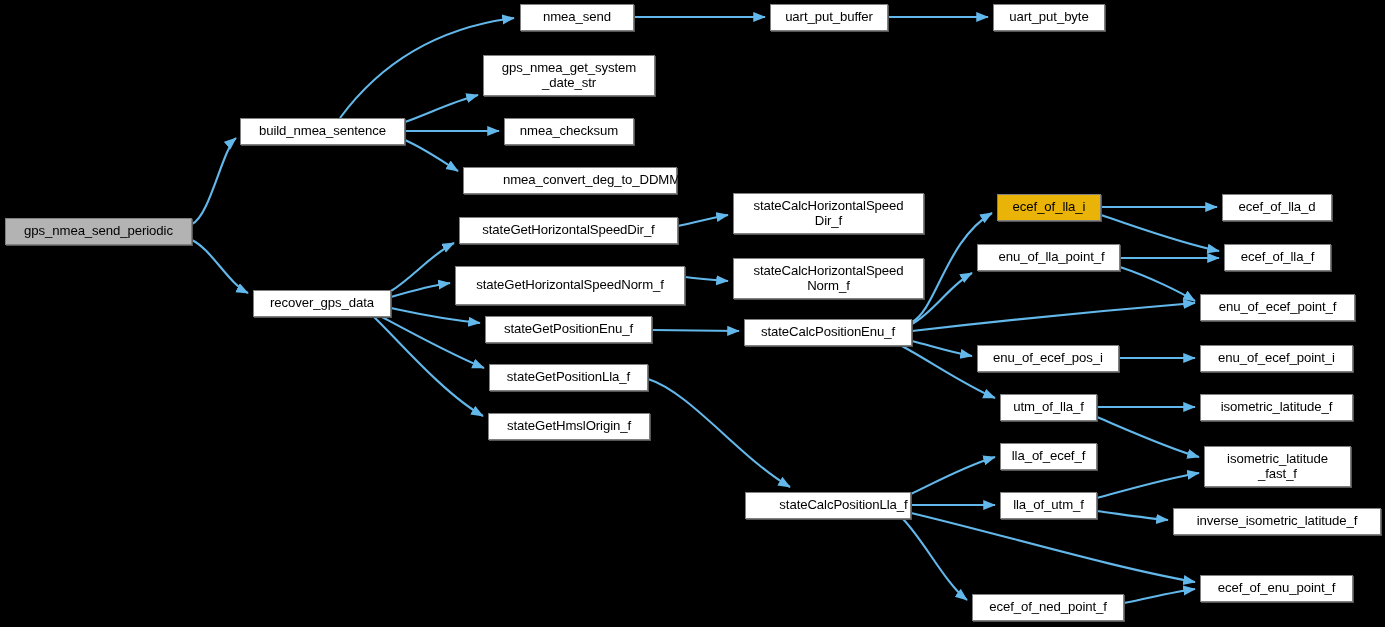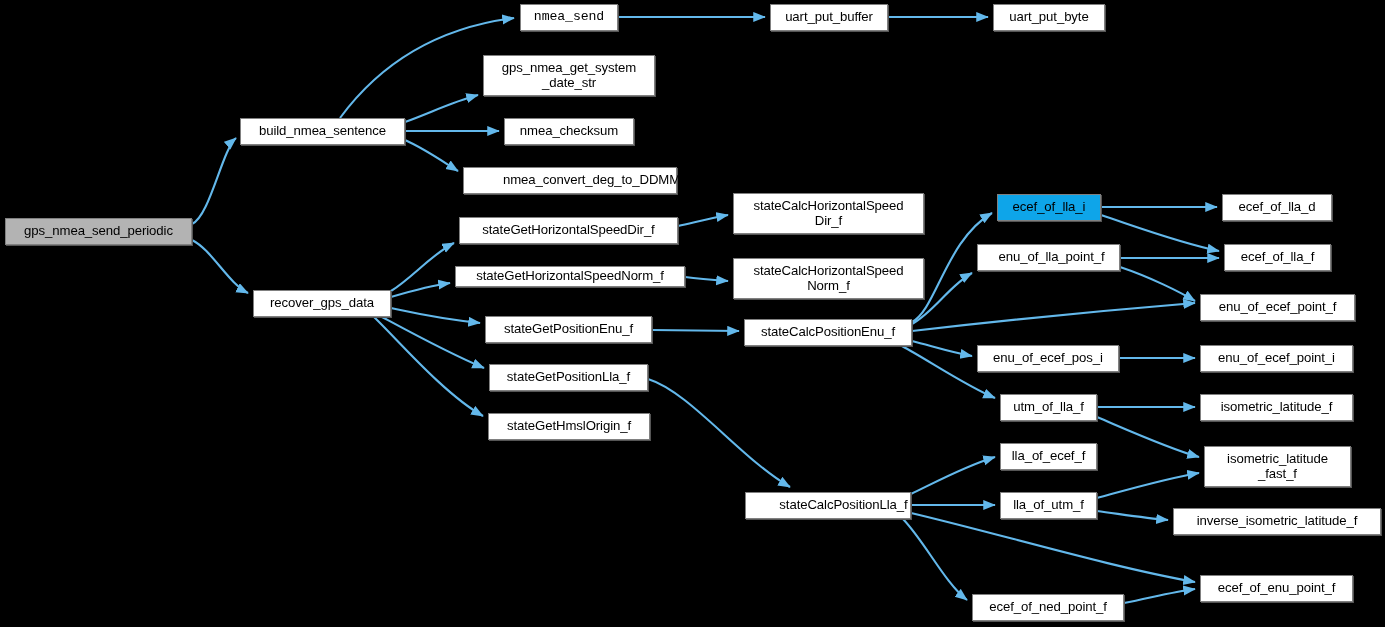--- a/index.html
+++ b/index.html
@@ -92,39 +92,39 @@
         <path d="M 1097,498 C 1130,489 1168,478 1199,473" fill="none" stroke="#63b8eb" stroke-width="2.1" marker-end="url(#arrowhead)"></path>
         <path d="M 1097,511 C 1120,514 1145,518 1168,520" fill="none" stroke="#63b8eb" stroke-width="2.1" marker-end="url(#arrowhead)"></path>
         <path d="M 1124,603 C 1150,598 1172,592 1195,589" fill="none" stroke="#63b8eb" stroke-width="2.1" marker-end="url(#arrowhead)"></path>
       </g>
   </svg>
 
   <div id="node-layer">
       <div class="node root" style="left: 5px; top: 218px; width: 187px; height: 27px; background: rgb(179, 179, 179); border-color: rgb(128, 128, 128);">gps_nmea_send_periodic</div>
       <div class="node" style="left: 240px; top: 118px; width: 165px; height: 27px; background: rgb(255, 255, 255); border-color: rgb(128, 128, 128);">build_nmea_sentence</div>
       <div class="node" style="left: 253px; top: 290px; width: 138px; height: 27px; background: rgb(255, 255, 255); border-color: rgb(128, 128, 128);">recover_gps_data</div>
-      <div class="node" style="left: 520px; top: 4px; width: 98px; height: 27px; background: rgb(255, 255, 255); border-color: rgb(128, 128, 128); font-family: Liberation Mono, monospace;">nmea_send</div>
+      <div class="node" style="left: 520px; top: 4px; width: 114px; height: 27px; background: rgb(255, 255, 255); border-color: rgb(128, 128, 128);">nmea_send</div>
       <div class="node" style="left: 483px; top: 55px; width: 172px; height: 41px; background: rgb(255, 255, 255); border-color: rgb(128, 128, 128);">gps_nmea_get_system
 _date_str</div>
       <div class="node" style="left: 504px; top: 118px; width: 130px; height: 27px; background: rgb(255, 255, 255); border-color: rgb(128, 128, 128);">nmea_checksum</div>
       <div class="node" style="left: 463px; top: 167px; width: 214px; height: 27px; background: rgb(255, 255, 255); border-color: rgb(128, 128, 128); padding-left: 43px;">nmea_convert_deg_to_DDMM</div>
       <div class="node" style="left: 770px; top: 4px; width: 118px; height: 27px; background: rgb(255, 255, 255); border-color: rgb(128, 128, 128);">uart_put_buffer</div>
       <div class="node" style="left: 993px; top: 4px; width: 112px; height: 27px; background: rgb(255, 255, 255); border-color: rgb(128, 128, 128);">uart_put_byte</div>
       <div class="node" style="left: 459px; top: 217px; width: 219px; height: 27px; background: rgb(255, 255, 255); border-color: rgb(128, 128, 128);">stateGetHorizontalSpeedDir_f</div>
-      <div class="node" style="left: 455px; top: 266px; width: 230px; height: 21px; background: rgb(255, 255, 255); border-color: rgb(128, 128, 128);">stateGetHorizontalSpeedNorm_f</div>
+      <div class="node" style="left: 455px; top: 266px; width: 230px; height: 39px; background: rgb(255, 255, 255); border-color: rgb(128, 128, 128);">stateGetHorizontalSpeedNorm_f</div>
       <div class="node" style="left: 485px; top: 316px; width: 167px; height: 27px; background: rgb(255, 255, 255); border-color: rgb(128, 128, 128);">stateGetPositionEnu_f</div>
       <div class="node" style="left: 489px; top: 364px; width: 159px; height: 27px; background: rgb(255, 255, 255); border-color: rgb(128, 128, 128);">stateGetPositionLla_f</div>
       <div class="node" style="left: 488px; top: 413px; width: 162px; height: 27px; background: rgb(255, 255, 255); border-color: rgb(128, 128, 128);">stateGetHmslOrigin_f</div>
       <div class="node" style="left: 733px; top: 193px; width: 191px; height: 41px; background: rgb(255, 255, 255); border-color: rgb(128, 128, 128);">stateCalcHorizontalSpeed
 Dir_f</div>
       <div class="node" style="left: 733px; top: 258px; width: 191px; height: 41px; background: rgb(255, 255, 255); border-color: rgb(128, 128, 128);">stateCalcHorizontalSpeed
 Norm_f</div>
       <div class="node" style="left: 744px; top: 319px; width: 168px; height: 27px; background: rgb(255, 255, 255); border-color: rgb(128, 128, 128);">stateCalcPositionEnu_f</div>
       <div class="node" style="left: 745px; top: 492px; width: 166px; height: 27px; background: rgb(255, 255, 255); border-color: rgb(128, 128, 128); padding-left: 31px;">stateCalcPositionLla_f</div>
-      <div class="node" style="left: 997px; top: 194px; width: 104px; height: 27px; background: #0ea5e9; border-color: rgb(128, 128, 128);">ecef_of_lla_i</div>
+      <div class="node" style="left: 997px; top: 194px; width: 104px; height: 27px; background: #eab308; border-color: rgb(128, 128, 128);">ecef_of_lla_i</div>
       <div class="node" style="left: 977px; top: 244px; width: 143px; height: 27px; background: rgb(255, 255, 255); border-color: rgb(128, 128, 128); padding-left: 6px;">enu_of_lla_point_f</div>
       <div class="node" style="left: 977px; top: 345px; width: 142px; height: 27px; background: rgb(255, 255, 255); border-color: rgb(128, 128, 128);">enu_of_ecef_pos_i</div>
       <div class="node" style="left: 1000px; top: 394px; width: 97px; height: 27px; background: rgb(255, 255, 255); border-color: rgb(128, 128, 128);">utm_of_lla_f</div>
       <div class="node" style="left: 1000px; top: 443px; width: 97px; height: 27px; background: rgb(255, 255, 255); border-color: rgb(128, 128, 128);">lla_of_ecef_f</div>
       <div class="node" style="left: 1000px; top: 492px; width: 97px; height: 27px; background: rgb(255, 255, 255); border-color: rgb(128, 128, 128);">lla_of_utm_f</div>
       <div class="node" style="left: 972px; top: 594px; width: 152px; height: 27px; background: rgb(255, 255, 255); border-color: rgb(128, 128, 128);">ecef_of_ned_point_f</div>
       <div class="node" style="left: 1222px; top: 194px; width: 110px; height: 27px; background: rgb(255, 255, 255); border-color: rgb(128, 128, 128);">ecef_of_lla_d</div>
       <div class="node" style="left: 1224px; top: 244px; width: 107px; height: 27px; background: rgb(255, 255, 255); border-color: rgb(128, 128, 128);">ecef_of_lla_f</div>
       <div class="node" style="left: 1200px; top: 294px; width: 155px; height: 27px; background: rgb(255, 255, 255); border-color: rgb(128, 128, 128);">enu_of_ecef_point_f</div>
       <div class="node" style="left: 1200px; top: 345px; width: 153px; height: 27px; background: rgb(255, 255, 255); border-color: rgb(128, 128, 128);">enu_of_ecef_point_i</div>

